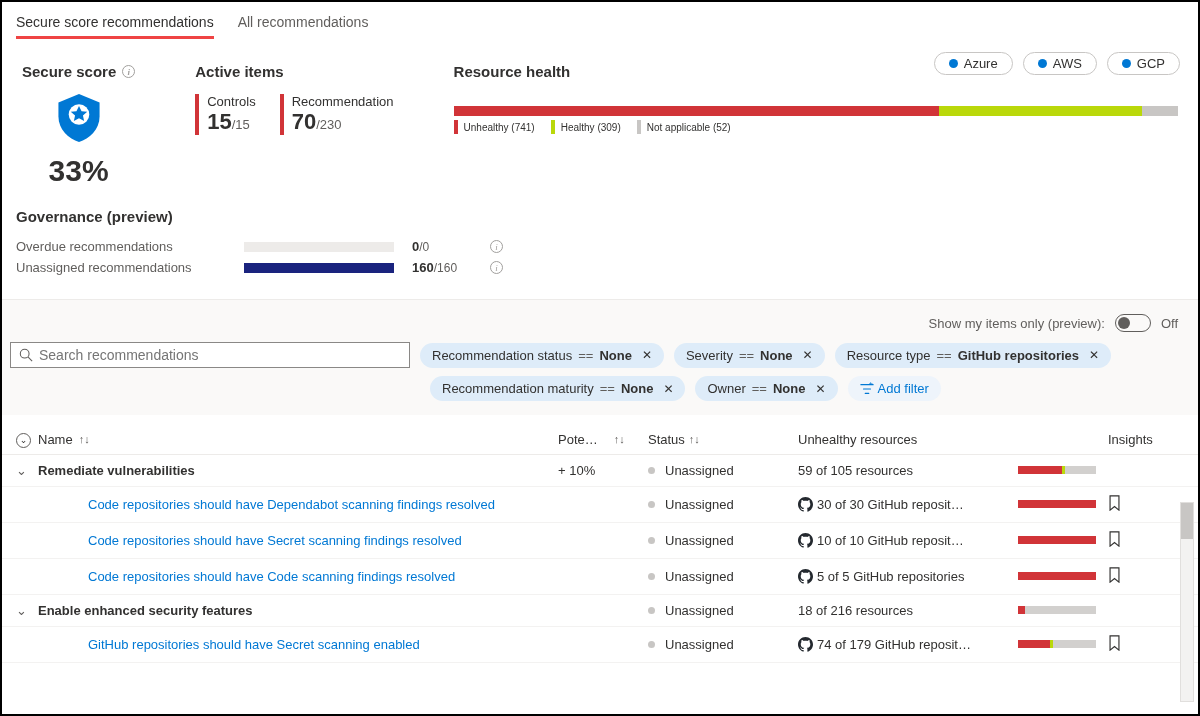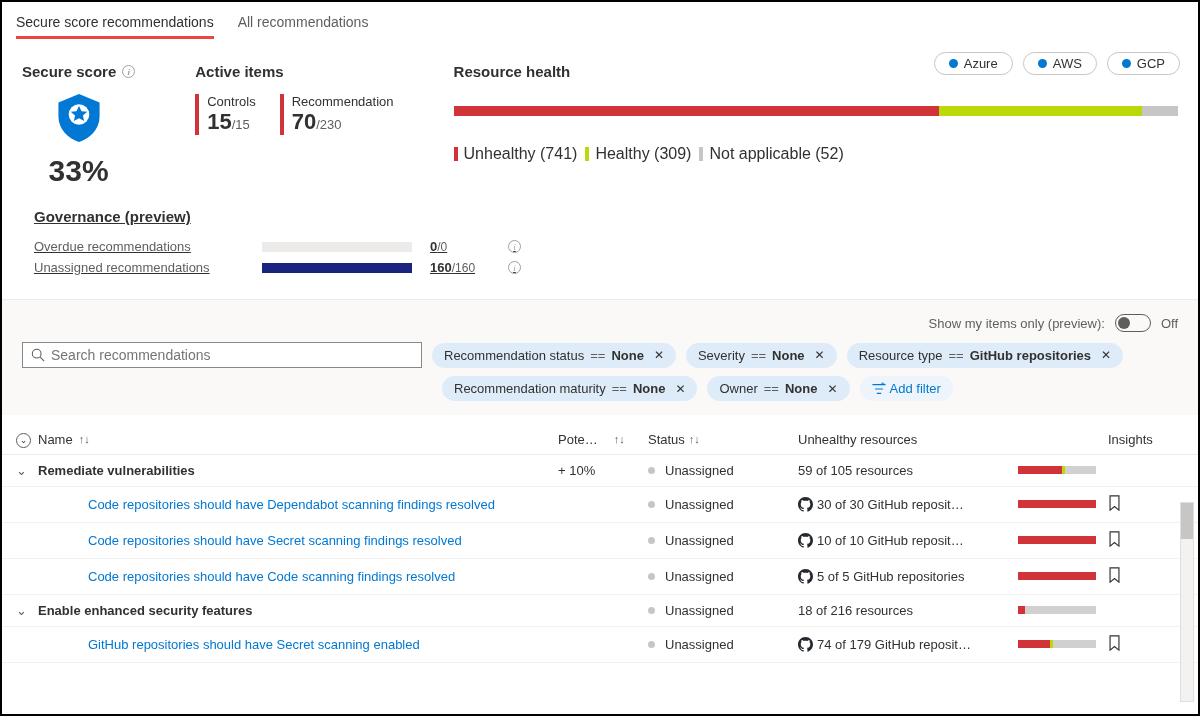--- a/index.html
+++ b/index.html
@@ -25,37 +25,37 @@
 
   .active-items { display: flex; gap: 24px; margin-top: 14px; }
   .ai-block { border-left: 4px solid #d13438; padding-left: 8px; }
   .ai-label { font-size: 13px; color: #323130; }
   .ai-num { font-size: 22px; font-weight: 600; display: inline; }
   .ai-total { font-size: 13px; color: #605e5c; }
 
   .rh { flex: 1; }
   .rh-bar { height: 10px; width: 100%; display: flex; margin-top: 26px; }
   .rh-seg { height: 100%; }
-  .rh-legend { display: flex; gap: 8px; margin-top: 29px; font-size: 16px; }
+  .rh-legend { display: flex; gap: 16px; margin-top: 4px; font-size: 10px; }
   .rh-legend span { display: flex; align-items: center; gap: 6px; }
   .rh-tick { width: 4px; height: 14px; display: inline-block; }
 
   
-  .governance { padding: 10px 20px 18px 32px; text-decoration: underline; }
+  .governance { padding: 10px 20px 18px 14px; }
   .governance h3 { font-size: 15px; font-weight: 600; margin-bottom: 14px; }
   .gov-row { display: flex; align-items: center; gap: 18px; font-size: 13px; color: #605e5c; margin-bottom: 6px; }
   .gov-label { width: 210px; }
   .gov-bar { width: 150px; height: 10px; background: #edebe9; }
   .gov-bar-fill { height: 100%; background: #1a237e; }
   .gov-val { font-weight: 600; color: #323130; width: 60px; }
   .gov-val .sub { font-weight: 400; font-size: 12px; color: #605e5c; }
 
   
   .divider { height: 1px; background: #edebe9; margin: 0; }
-  .filter-section { padding: 14px 20px 6px 20px; background: #faf9f8; }
+  .filter-section { padding: 14px 20px 6px 8px; background: #faf9f8; }
   .show-only { text-align: right; font-size: 13px; color: #605e5c; display: flex; justify-content: flex-end; align-items: center; gap: 10px; margin-bottom: 10px; }
   .toggle { width: 36px; height: 18px; border: 1px solid #605e5c; border-radius: 10px; position: relative; cursor: pointer; }
   .toggle-knob { width: 12px; height: 12px; background: #605e5c; border-radius: 50%; position: absolute; top: 2px; left: 2px; }
 
   .filter-row1, .filter-row2 { display: flex; gap: 10px; align-items: center; flex-wrap: wrap; margin-bottom: 8px; }
   .search-box { width: 400px; border: 1px solid #8a8886; background: #fff; display: flex; align-items: center; padding: 4px 8px; gap: 6px; }
   .search-box input { border: none; outline: none; flex: 1; font-size: 14px; background: transparent; }
   .search-icon { width: 14px; height: 14px; }
 
   .pill { background: #deecf9; border-radius: 16px; padding: 5px 12px; font-size: 13px; display: flex; align-items: center; gap: 6px; cursor: pointer; }

